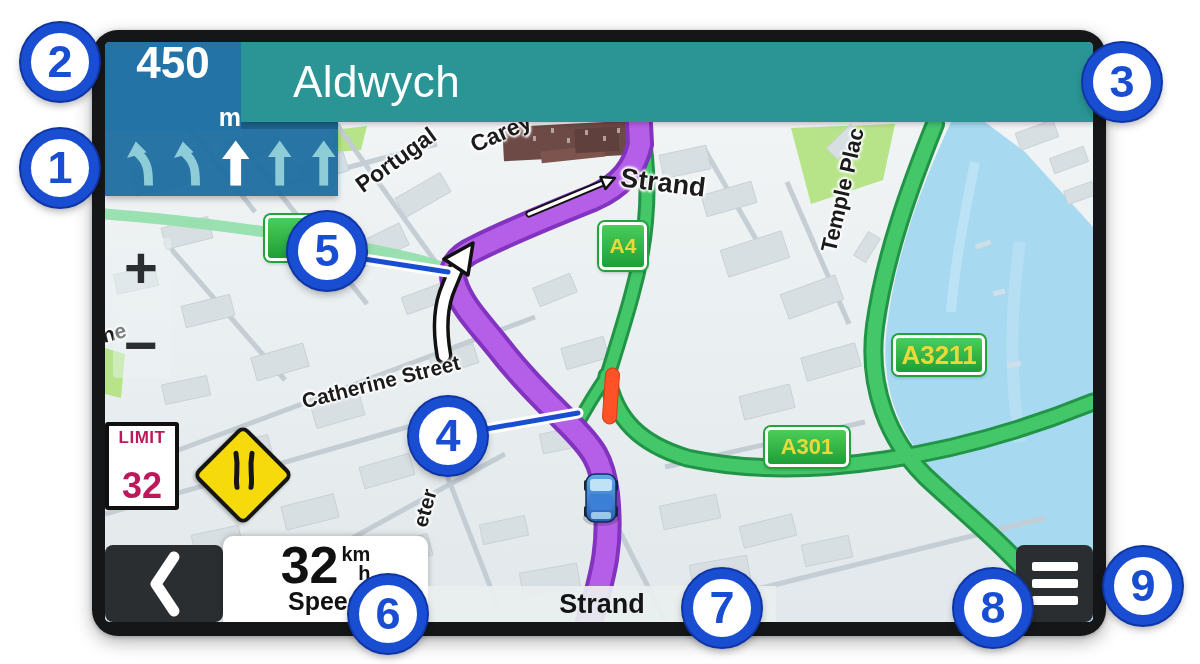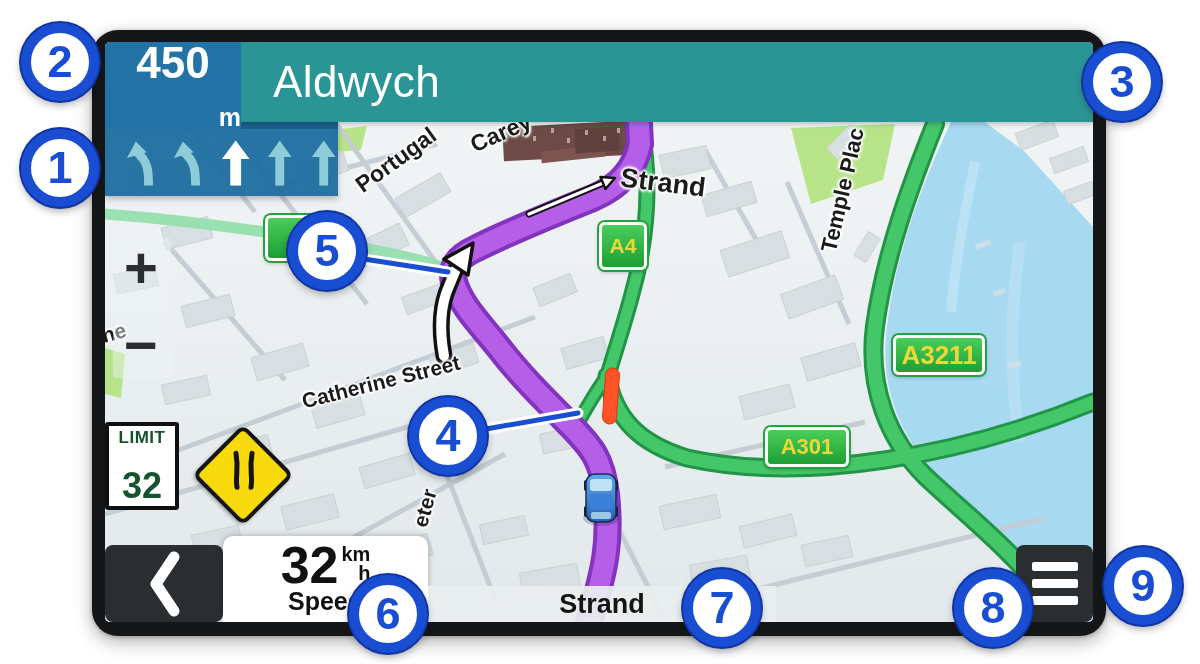--- a/index.html
+++ b/index.html
@@ -10,21 +10,21 @@
           border-radius:26px;box-shadow:0 6px 18px rgba(0,0,0,.30),0 1px 4px rgba(0,0,0,.25);}
   .screen{position:absolute;left:13px;top:12px;width:988px;height:580px;background:#e7ecee;
           border-radius:5px;overflow:hidden;}
   
   .nav-header{position:absolute;left:0;top:0;width:988px;height:80px;display:flex;z-index:9;}
   .distance-box{position:relative;width:136px;height:88px;background:#2473a6;color:#fff;
           display:flex;align-items:center;justify-content:center;z-index:10;flex-direction:column;}
   .distance-box .dv{font-size:44px;font-weight:700;line-height:80px;}
   .distance-box .du{font-size:25px;font-weight:700;align-self:flex-end;padding-bottom:17px;margin-left:2px;}
   .street-box{flex:1;height:80px;background:#2b9596;color:#fff;display:flex;align-items:center;
-          padding-left:32px;font-size:44px;font-weight:500;letter-spacing:.5px;
+          padding-left:52px;font-size:44px;font-weight:500;letter-spacing:.5px;
           box-shadow:0 2px 5px rgba(0,0,0,.22);}
   
   .map-area{position:absolute;left:0;top:80px;width:988px;height:500px;overflow:hidden;}
   .map-svg{position:absolute;left:0;top:0;}
   .mlabel{position:absolute;white-space:nowrap;color:#1b1b1b;font-weight:700;z-index:2;
           text-shadow:-2px 0 2px #fff,2px 0 2px #fff,0 -2px 2px #fff,0 2px 2px #fff,0 0 5px #fff;}
   .shield{position:absolute;z-index:3;display:flex;align-items:center;justify-content:center;
           background:linear-gradient(#4bcd5a,#1e9f36);border:3px solid #fff;border-radius:6px;
           color:#ead93a;font-weight:700;box-shadow:0 0 0 2px #22a43d,0 2px 4px rgba(0,0,0,.3);
           transform:translate(-50%,-50%);}
@@ -33,21 +33,21 @@
           border-top:7px solid #1d608c;box-sizing:border-box;z-index:6;display:flex;align-items:center;
           gap:14px;padding-left:20px;box-shadow:0 3px 6px rgba(0,0,0,.25);}
   
   .zoom-panel{position:absolute;left:8px;top:116px;width:58px;height:140px;
           background:rgba(238,244,245,.45);border-radius:4px;z-index:5;}
   .zoom-btn{position:absolute;width:56px;height:56px;display:flex;align-items:center;justify-content:center;
           font-size:58px;font-weight:700;color:#2b2e30;z-index:5;line-height:1;}
   
   .limit-sign{position:absolute;left:0;top:300px;width:66px;height:80px;background:#fff;
           border:4px solid #101010;border-radius:3px;z-index:4;display:flex;flex-direction:column;
-          align-items:center;justify-content:center;color:#14532d;gap:20px;}
+          align-items:center;justify-content:center;color:#be185d;gap:20px;}
   .limit-sign .l1{font-size:17px;font-weight:700;letter-spacing:.5px;}
   .limit-sign .l2{font-size:36px;font-weight:800;line-height:1;}
   .warn-sign{position:absolute;left:102px;top:317px;width:64px;height:64px;background:#f6da0c;
           border:4px solid #151515;border-radius:8px;transform:rotate(45deg);z-index:4;
           box-shadow:0 2px 4px rgba(0,0,0,.3);}
   .warn-sign svg{transform:rotate(-45deg);}
   
   .back-btn{position:absolute;left:0;top:423px;width:118px;height:77px;background:#2b2e30;
           border-radius:8px;z-index:7;display:flex;align-items:center;justify-content:center;}
   .speed-panel{position:absolute;left:118px;top:414px;width:205px;height:86px;background:#fff;

